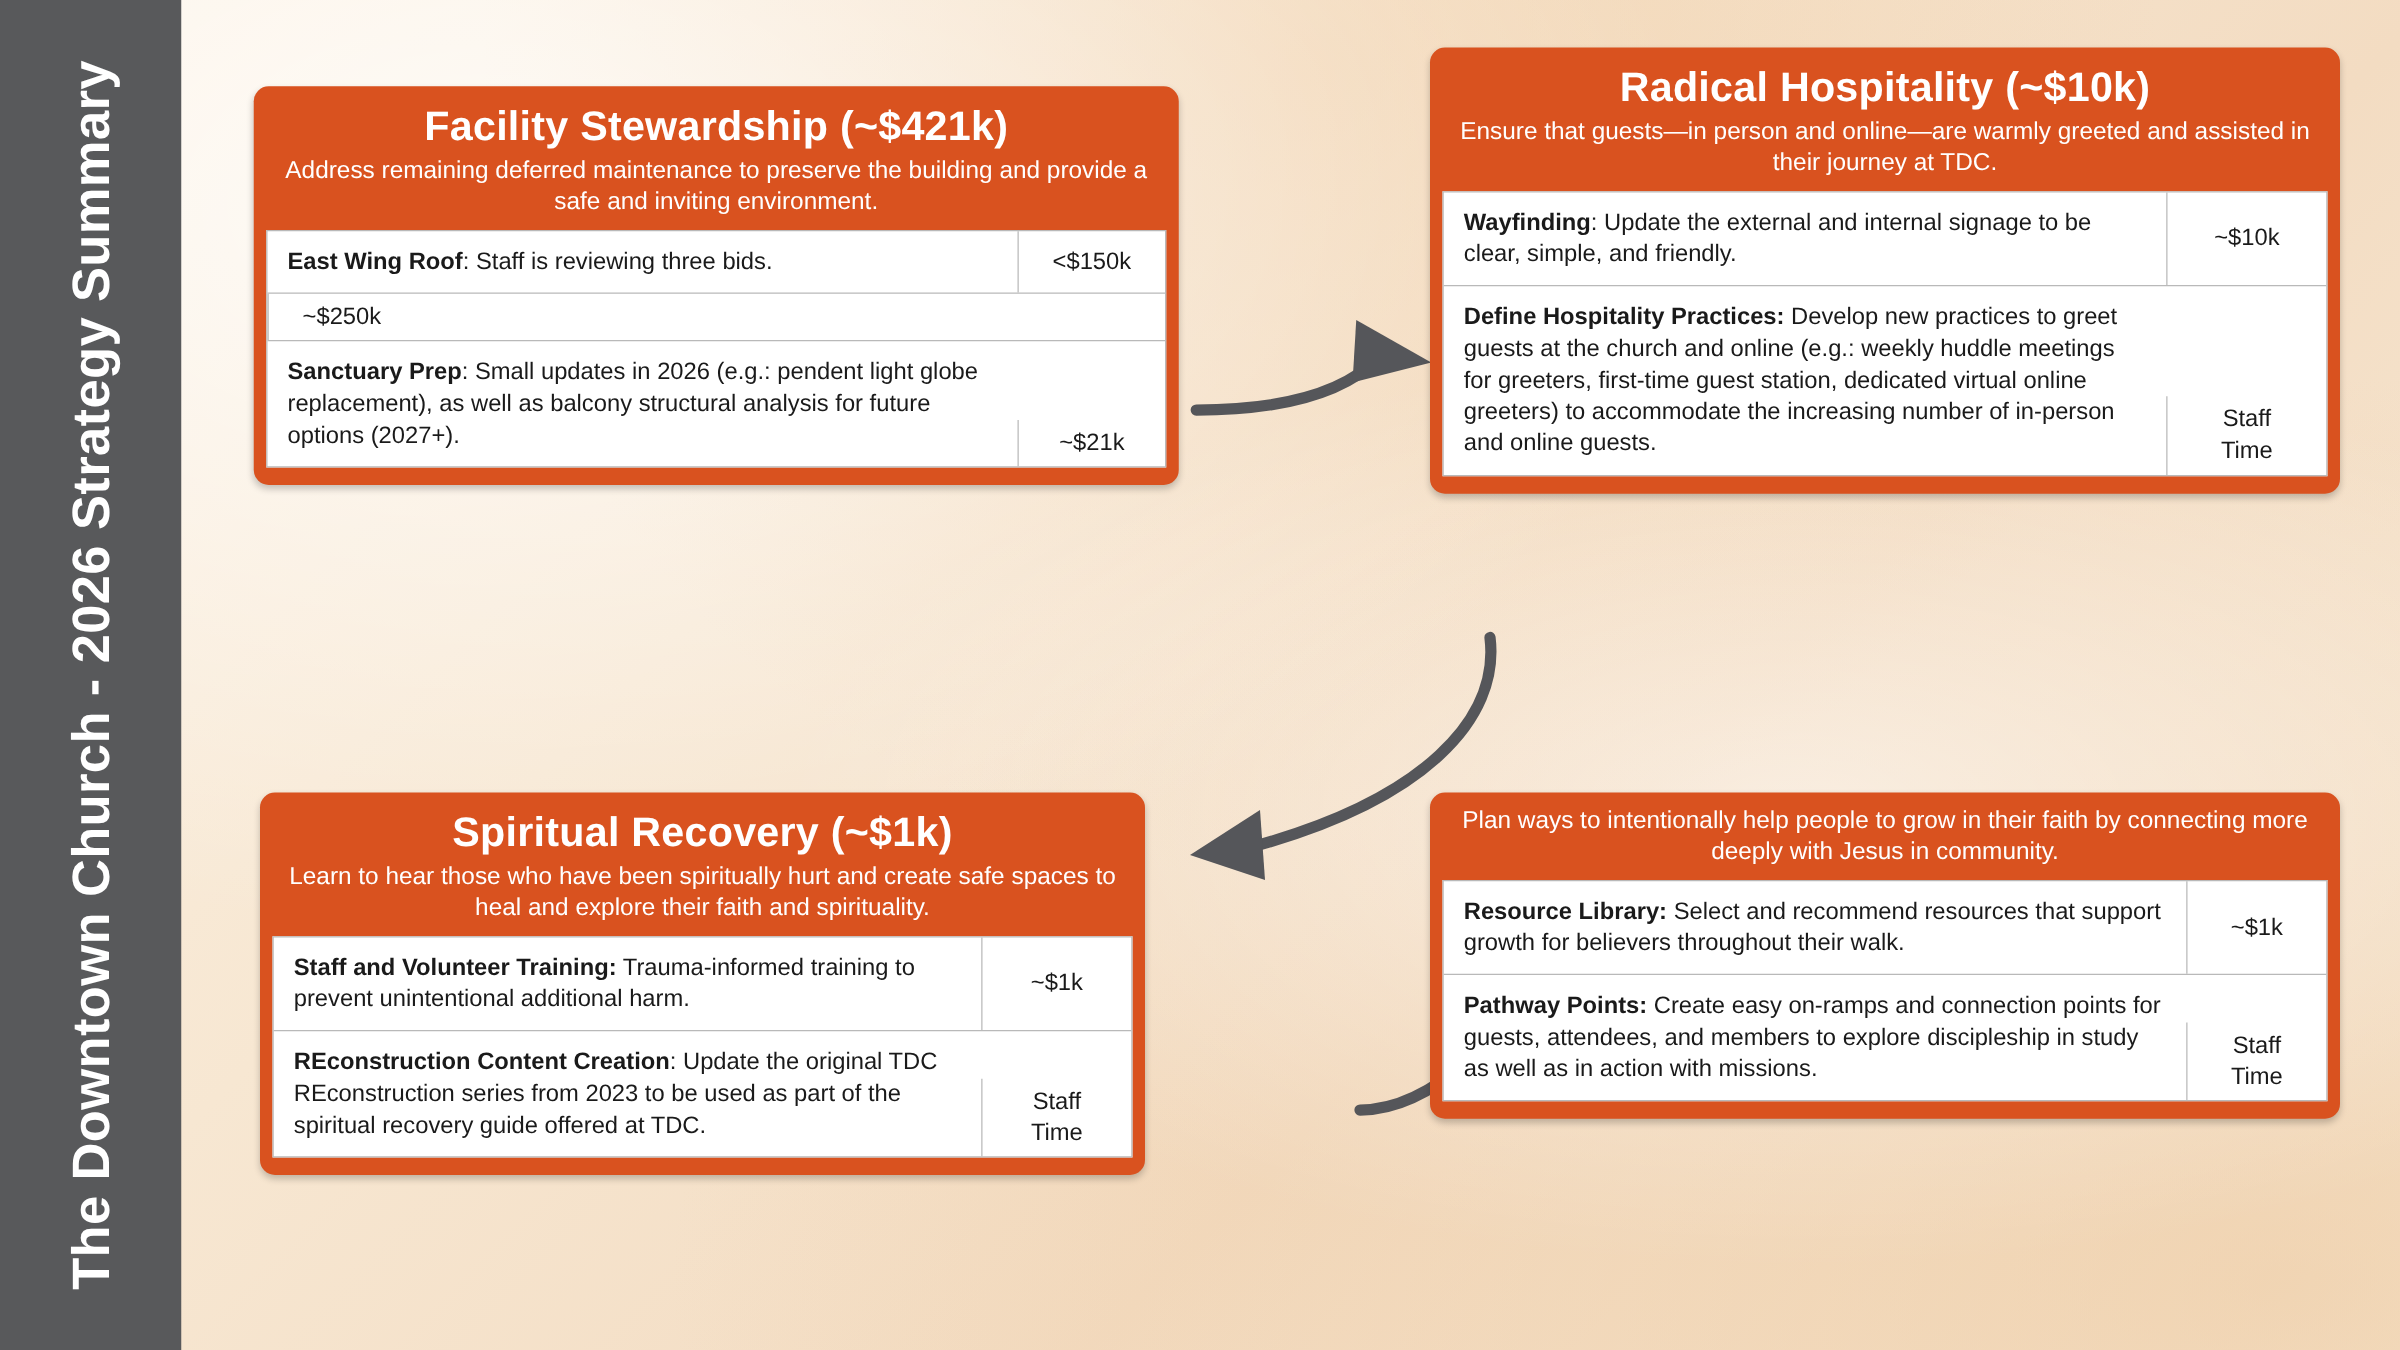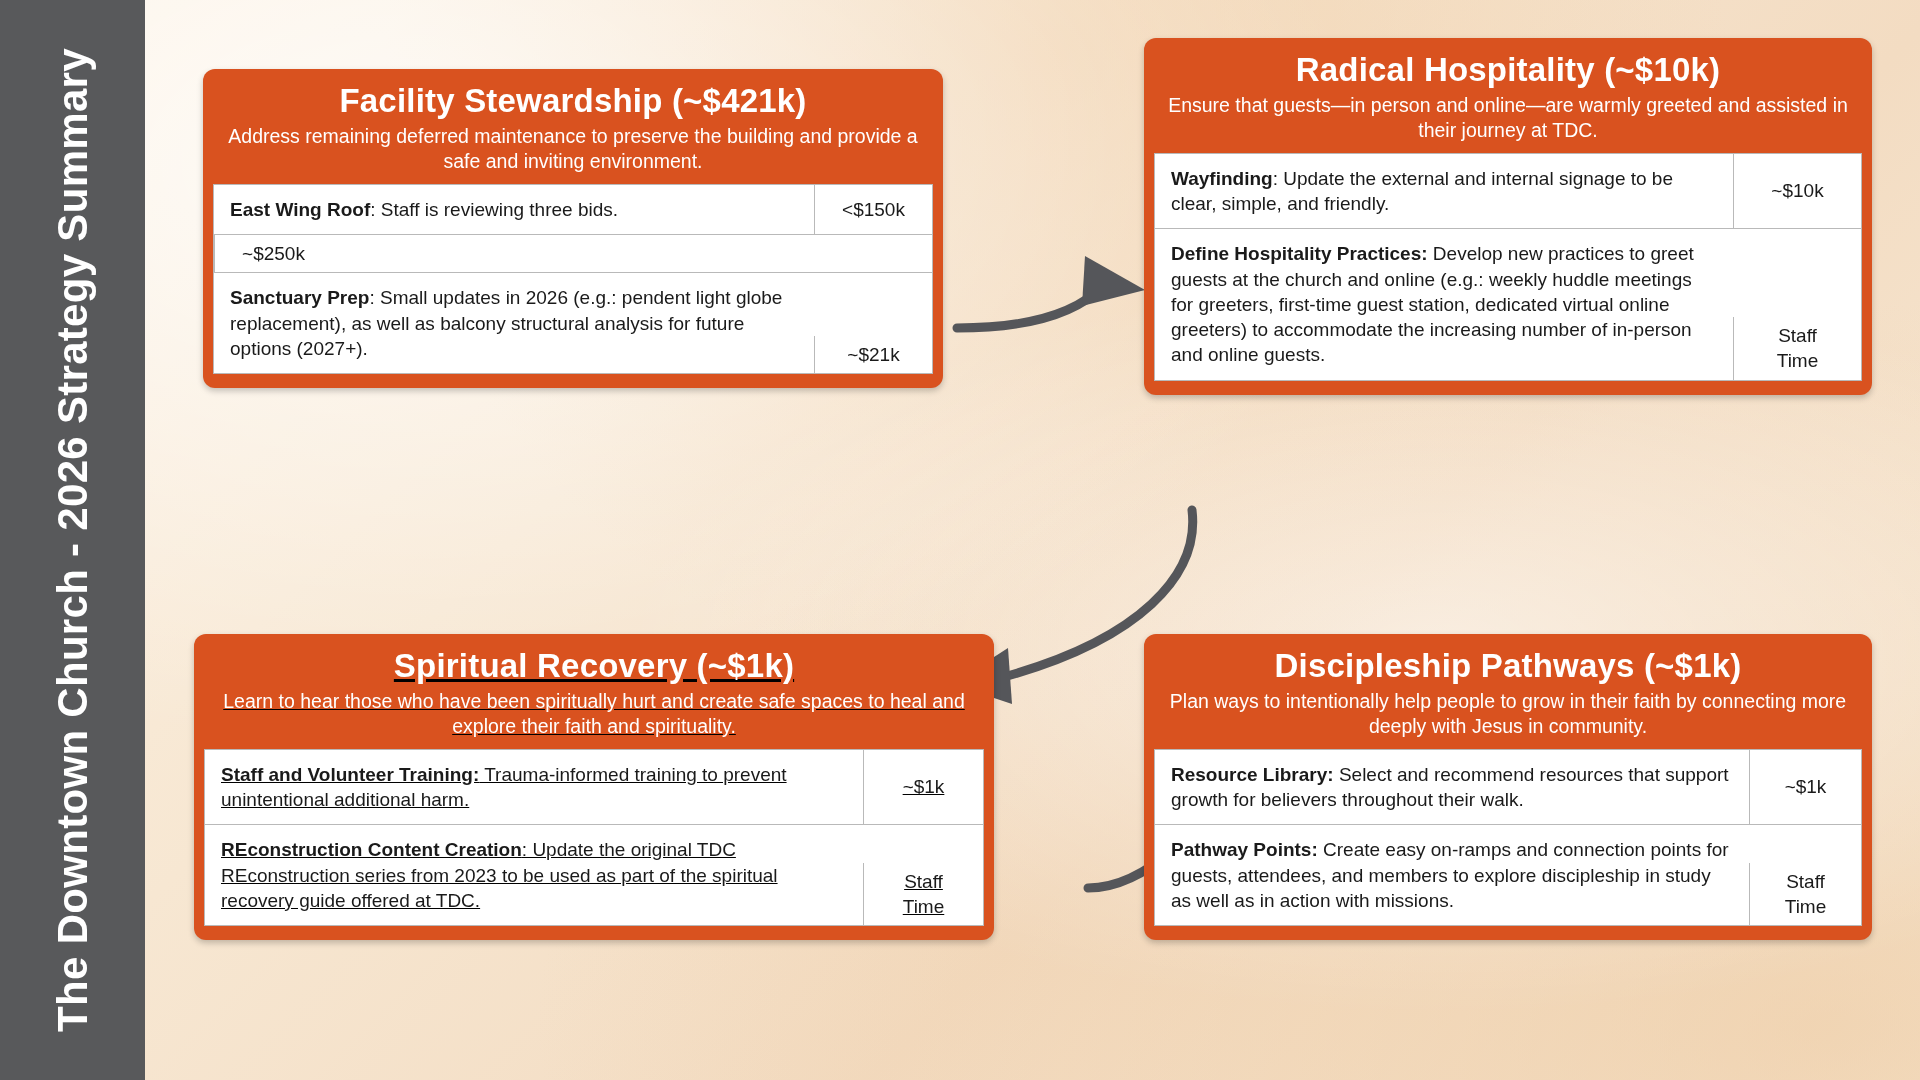--- a/index.html
+++ b/index.html
@@ -105,21 +105,21 @@
     line-height: 1.33;
     color: #1a1a1a;
     padding: 6px 4px;
     box-sizing: border-box;
     white-space: pre-line;
   }
 
   
   #card-facility { left: 203px; top: 38px;  width: 740px; margin-top: 31px; }
   #card-hospitality { left: 1144px; top: 38px; width: 728px; }
-  #card-spiritual { left: 194px; top: 634px; width: 800px; text-decoration: underline; }
+  #card-spiritual { left: 208px; top: 634px; width: 708px; }
   #card-discipleship { left: 1144px; top: 634px; width: 728px; }
 
   #card-hospitality .row-cost { width: 128px; }
   #card-discipleship .row-cost { width: 112px; }
   #card-spiritual .row-cost { width: 120px; }
 
   
   .arrows {
     position: absolute;
     left: 0; top: 0;
@@ -200,21 +200,20 @@
       <div class="row">
         <div class="row-text"><b>REconstruction Content Creation</b><span>: Update the original TDC REconstruction series from 2023 to be used as part of the spiritual recovery guide offered at TDC.</span></div>
         <div class="row-cost">Staff
 Time</div>
       </div>
     </div>
   </div>
 
   <div class="card" id="card-discipleship">
     <div class="card-header">
-      <div class="card-title">Discipleship Pathways (~$1k)</div>
       <div class="card-subtitle">Plan ways to intentionally help people to grow in their faith by connecting more deeply with Jesus in community.</div>
     </div>
     <div class="rows">
       <div class="row">
         <div class="row-text"><b>Resource Library:</b><span> Select and recommend resources that support growth for believers throughout their walk.</span></div>
         <div class="row-cost">~$1k</div>
       </div>
       <div class="row">
         <div class="row-text"><b>Pathway Points:</b><span> Create easy on-ramps and connection points for guests, attendees, and members to explore discipleship in study as well as in action with missions.</span></div>
         <div class="row-cost">Staff

